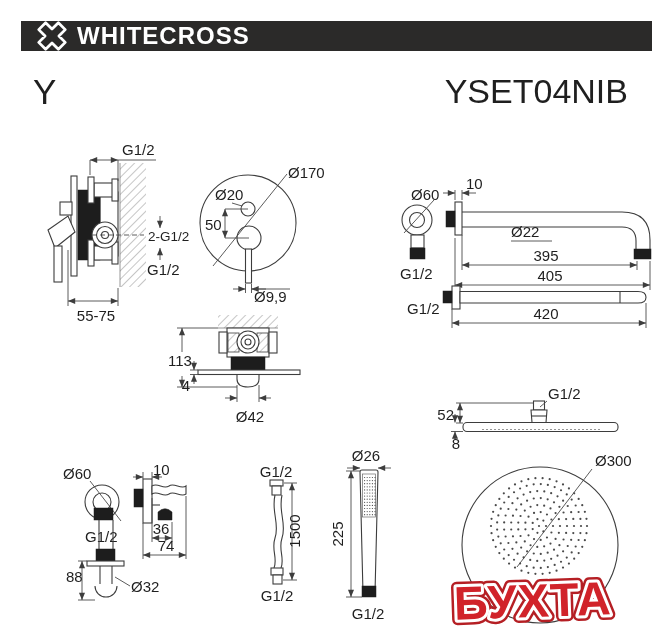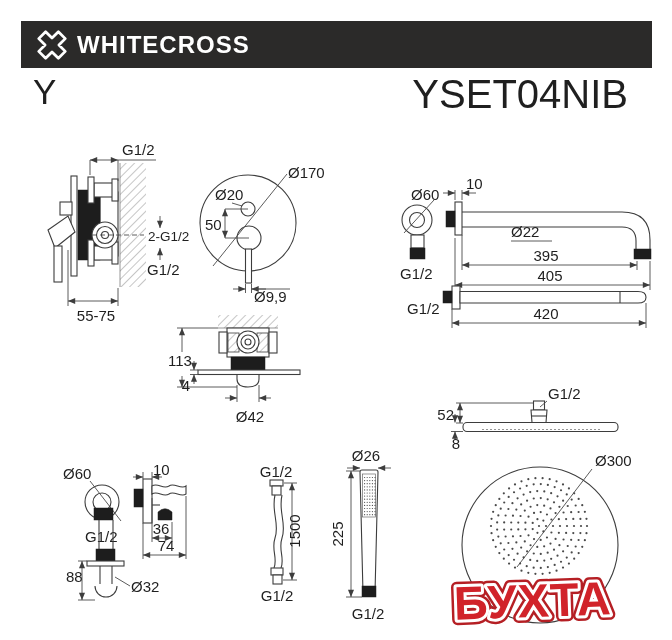--- a/index.html
+++ b/index.html
@@ -1,22 +1,22 @@
 <!DOCTYPE html>
 <html><head>
 <meta charset="utf-8">
 <style>
   html,body{margin:0;padding:0;background:#fff;}
   body{width:672px;height:640px;position:relative;font-family:"Liberation Sans",sans-serif;overflow:hidden;}
   .page{position:absolute;inset:0;background:#fff;}
-  .header-bar{position:absolute;left:21px;top:21px;width:631px;height:47px;background:#2b2a29;display:flex;align-items:center;padding-left:14px;box-sizing:border-box;}
+  .header-bar{position:absolute;left:21px;top:21px;width:631px;height:30px;background:#2b2a29;display:flex;align-items:center;padding-left:14px;box-sizing:border-box;}
   .brand{color:#fff;font-size:24px;font-weight:700;letter-spacing:1px;margin-left:8px;}
   .subheader{position:absolute;left:21px;top:72px;width:631px;height:44px;}
   .series{position:absolute;left:12px;top:0;font-size:35px;color:#1f1f1f;}
-  .model{position:absolute;right:24px;top:0;font-size:40px;color:#1f1f1f;}
+  .model{position:absolute;right:24px;top:0;font-size:34px;color:#1f1f1f;}
   svg text{font-family:"Liberation Sans",sans-serif;fill:#1f1f1f;}
   .lbl{font-size:15px;}
   .lbl-sm{font-size:13.5px;}
   .ln{stroke:#3d3d3d;stroke-width:1.1;fill:none;}
   .lnf{stroke:#3d3d3d;stroke-width:1.1;fill:#fff;}
   .thin{stroke:#6a6a6a;stroke-width:0.7;fill:none;}
   .dim{stroke:#4a4a4a;stroke-width:0.9;fill:none;}
   .blk{fill:#1d1d1d;stroke:#1d1d1d;stroke-width:0.5;}
   .wm-outer{stroke:#b51f24;stroke-width:11;fill:none;stroke-linejoin:round;}
   .wm-mid{stroke:#ffffff;stroke-width:6;fill:none;stroke-linejoin:round;}

